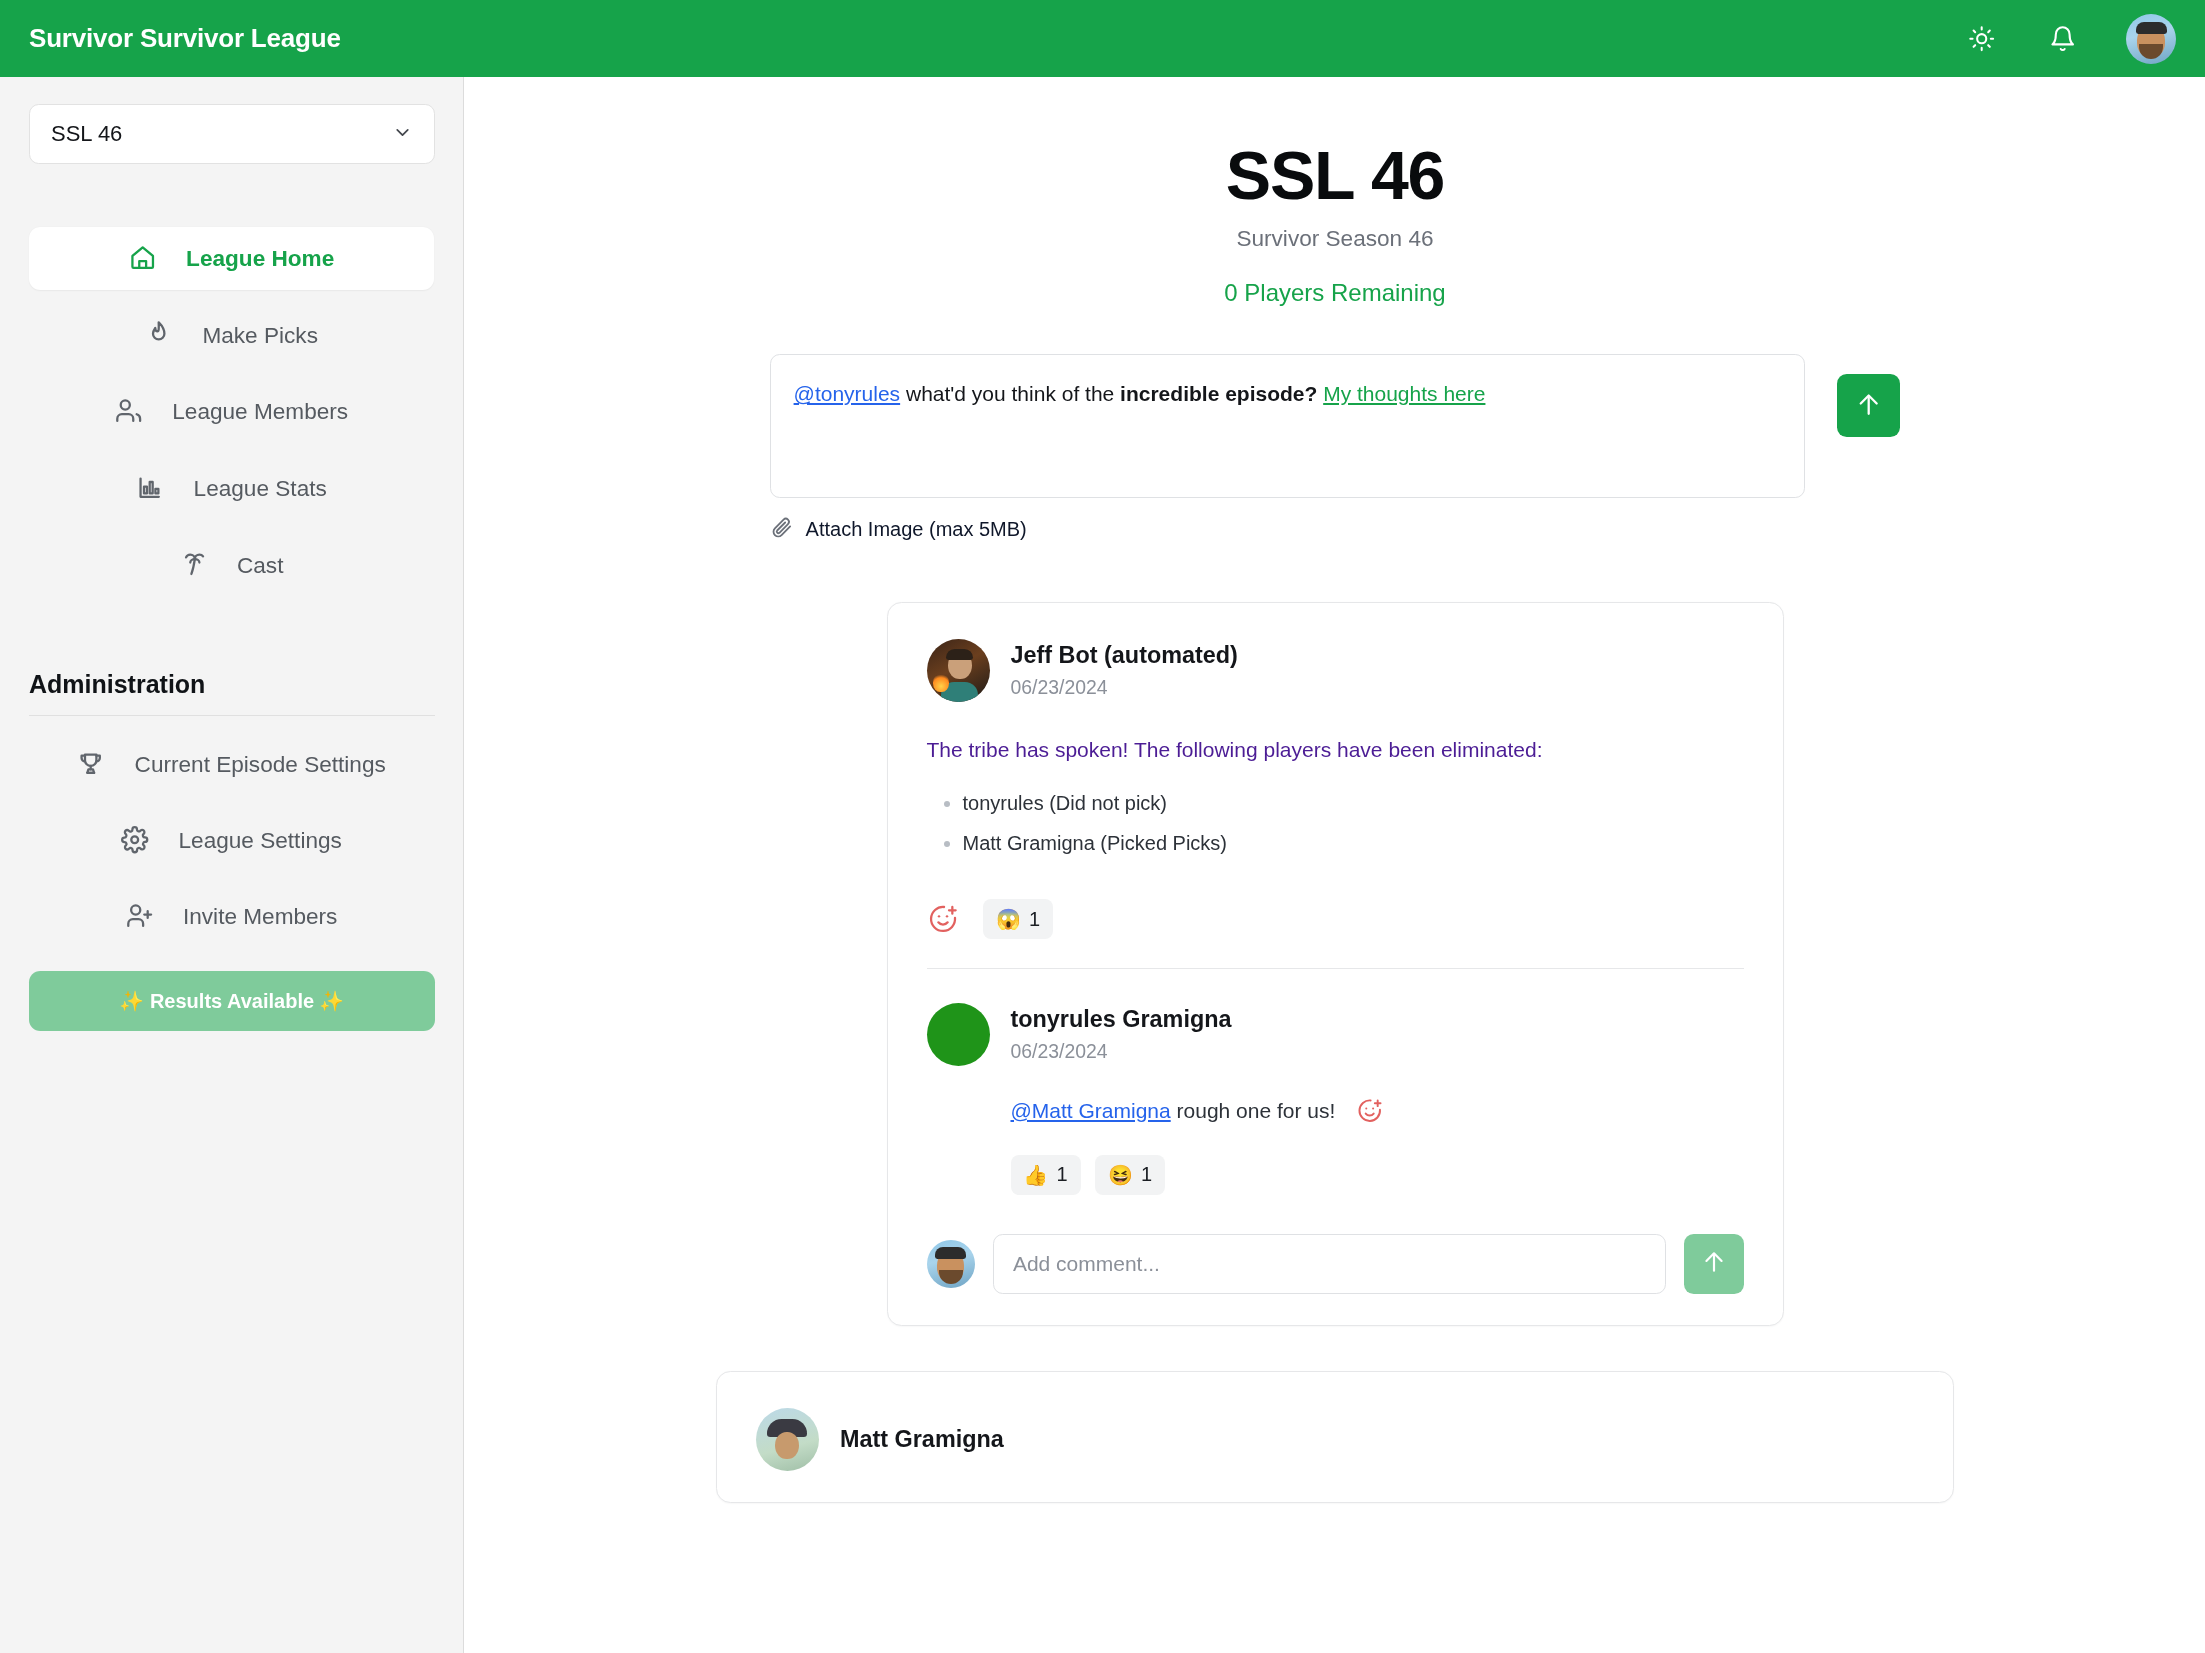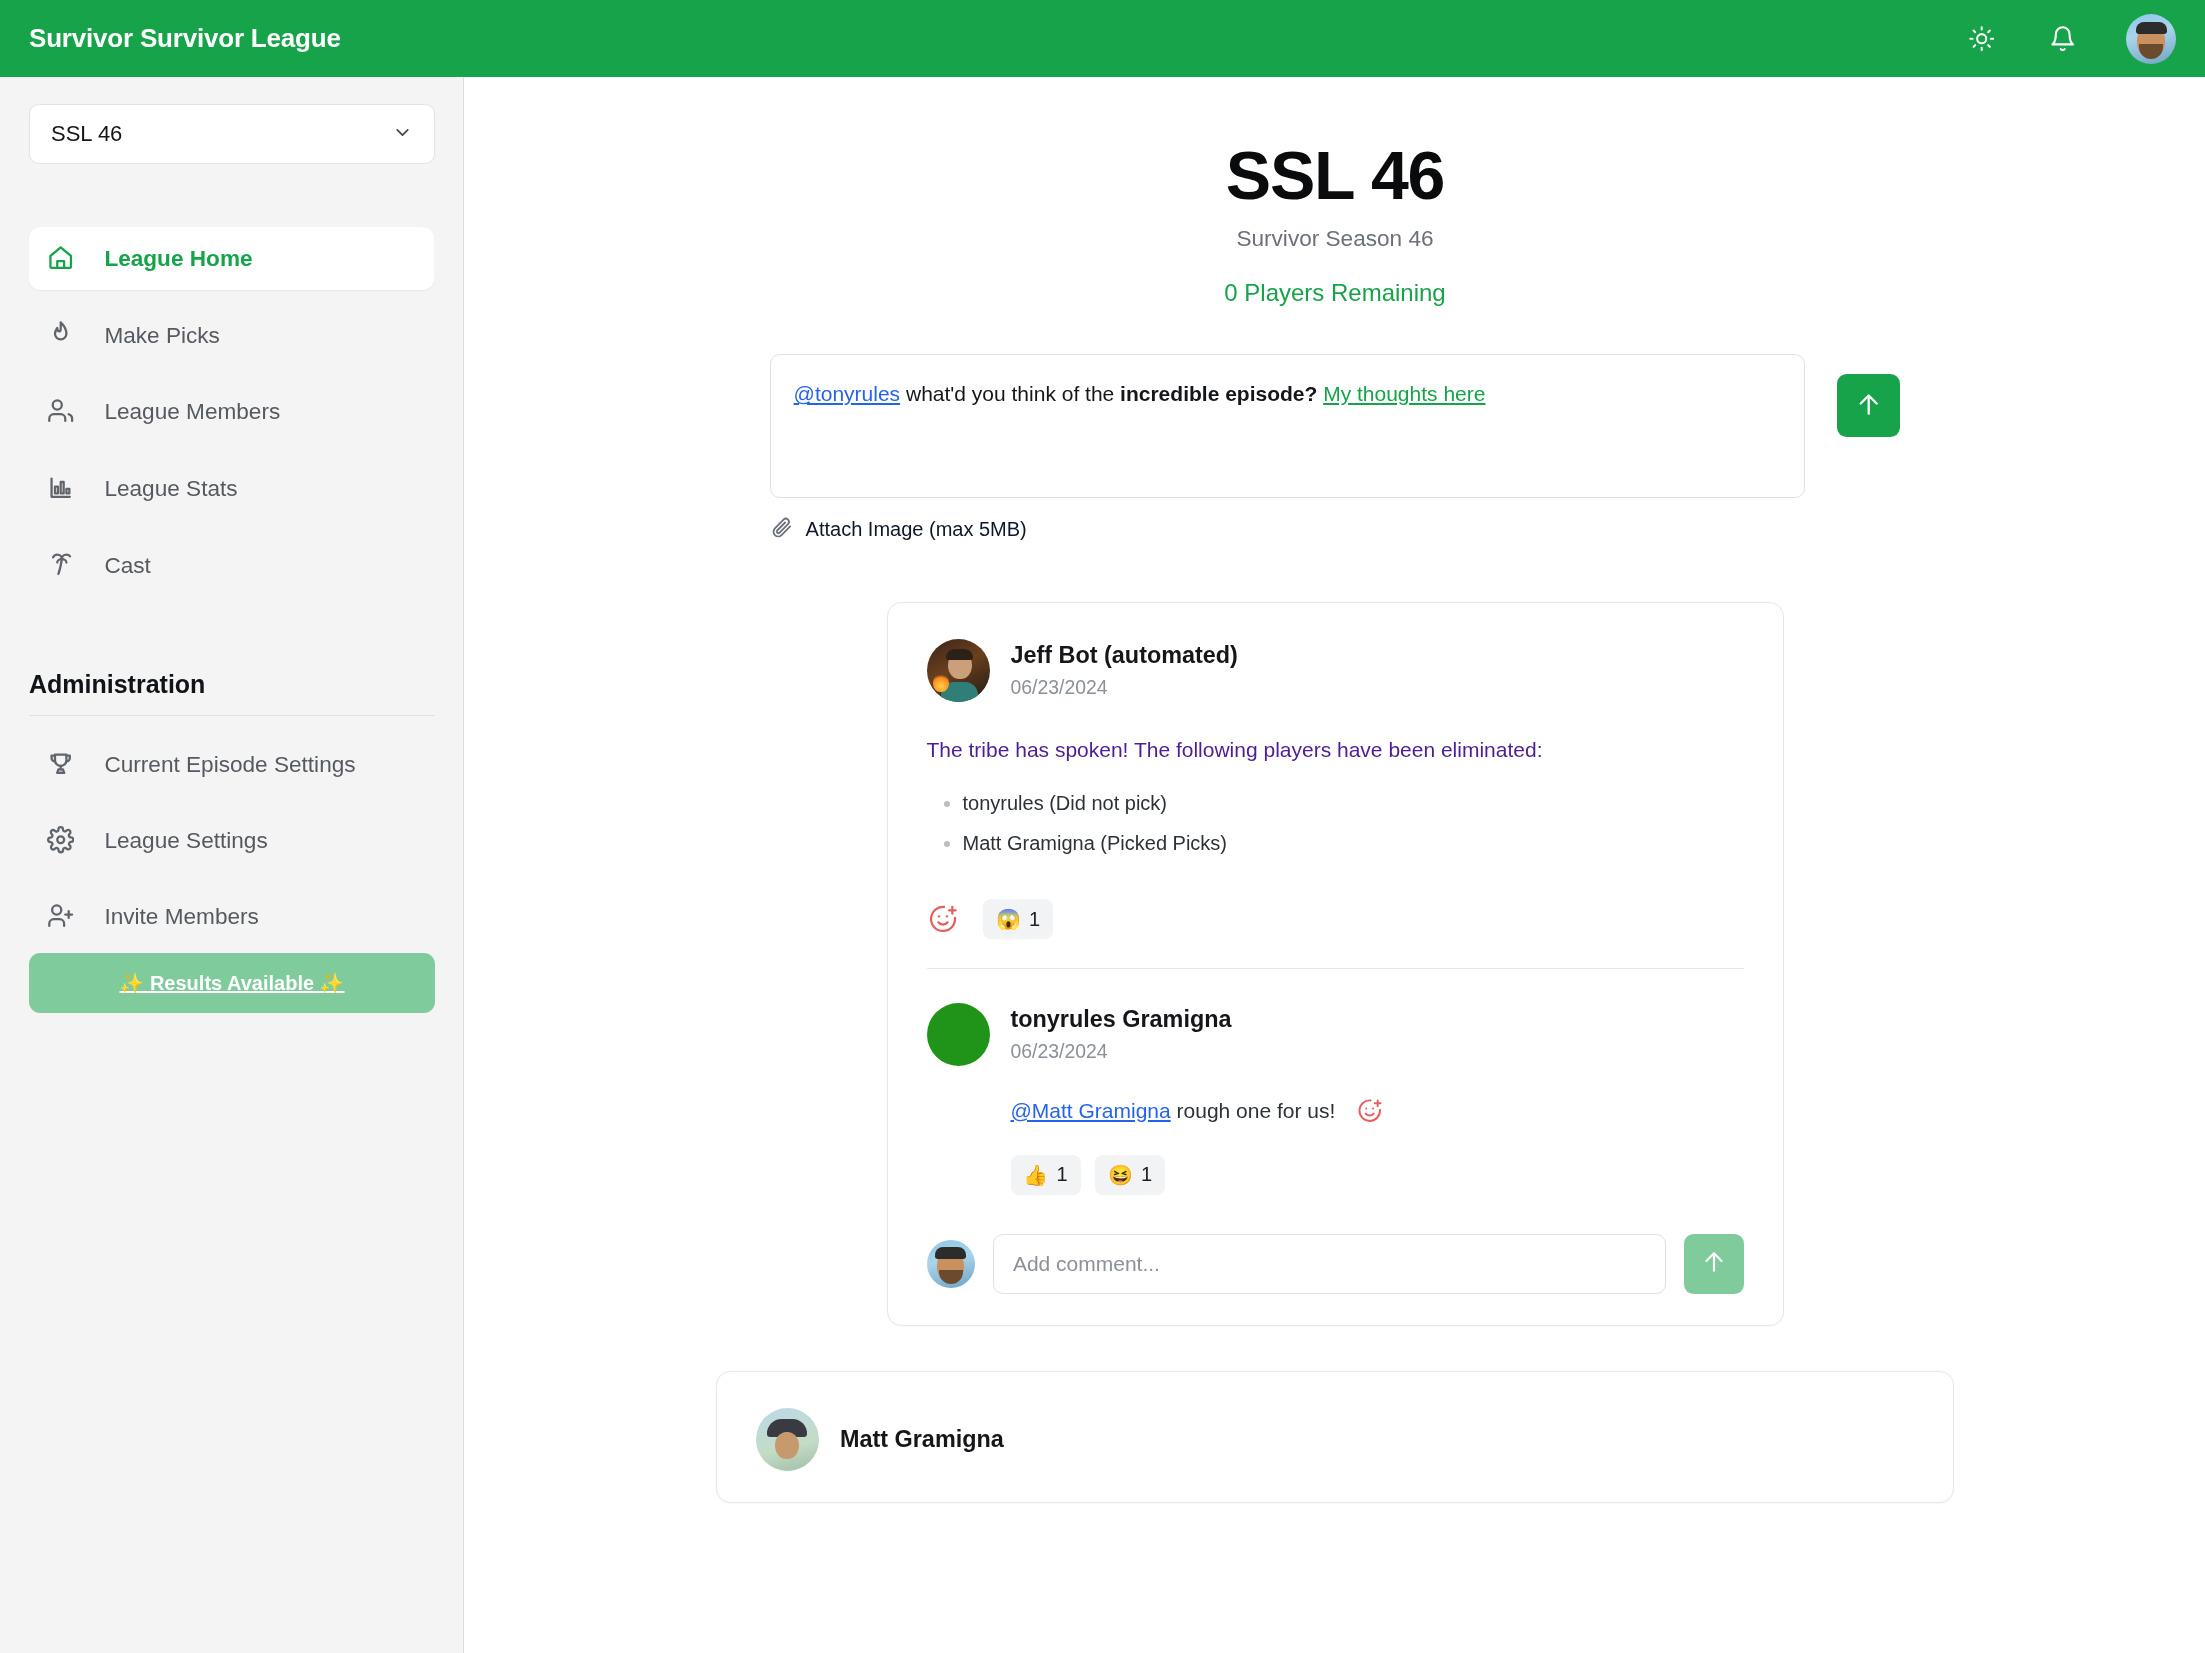--- a/index.html
+++ b/index.html
@@ -70,48 +70,48 @@
   }
   .chev { margin-left: auto; }
 
   .nav { margin-top: 63px; }
   .nav-item {
     display: flex; align-items: center; gap: 30px;
     height: 63px;
     padding: 0 18px;
     border-radius: 11.3px;
     cursor: pointer;
+    justify-content: center;
   }
   .nav-item + .nav-item { margin-top: 13.7px; }
   .nav-item .nav-label { font-size: 22.6px; color: #555a60; }
   .nav-item.active { background: #ffffff; box-shadow: 0 0.8px 1.6px rgba(0,0,0,.05); }
   .nav-item.active .nav-label { color: #16a34a; font-weight: 600; }
 
   .admin-head {
     margin-top: 73px;
     font-size: 25px; font-weight: 700; color: #101317;
     padding: 0 3.2px 0 0;
   }
   .admin-rule {
     margin-top: 16px;
     height: 0.8px; background: #e0e0e0; width: 406px;
   }
   .admin-nav { margin-top: 18px; }
   .admin-nav .nav-item + .nav-item { margin-top: 13px; }
 
   .results-btn {
-    margin-top: 4px;
+    margin-top: 22px;
     width: 406px; height: 60px;
     background: #7fcb9b;
     border: none; border-radius: 11.3px;
     color: #ffffff; font-size: 20px; font-weight: 600;
     font-family: "Liberation Sans", sans-serif;
     display: flex; align-items: center; justify-content: center;
     cursor: pointer;
-    text-decoration: underline;
   }
 
   
   .main {
     position: absolute; top: 77px; left: 465px;
     width: 1740px; height: 1576px;
     background: #ffffff;
     overflow: hidden;
   }
   .page-head { text-align: center; padding-top: 63px; }

